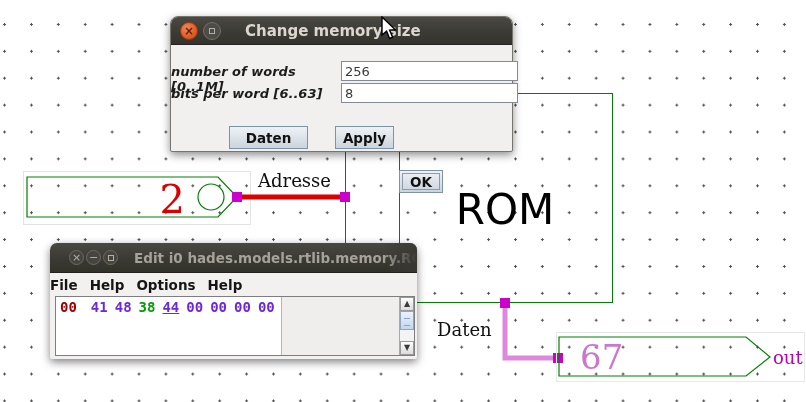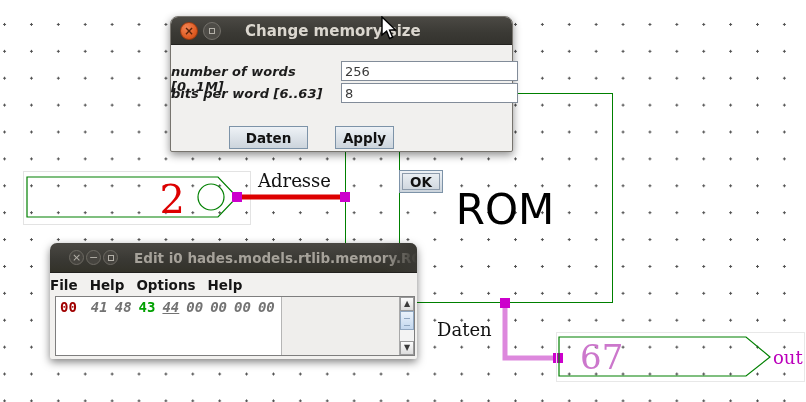--- a/index.html
+++ b/index.html
@@ -52,21 +52,21 @@
   }
   .mem-panel {
     position: absolute; left: 0; top: 0; bottom: 0; width: 226px;
     background: #ffffff; border-right: 1px solid #b5b5b5;
     font-family: "DejaVu Sans Mono", "Liberation Mono", monospace;
     font-weight: bold; font-size: 14px; line-height: 17px; padding: 2px 0 0 4px;
     white-space: nowrap;
   }
   .addr { color: #a00000; margin-right: 14px; }
   .byte { margin-right: 7px; }
-  .blue { color: #737373; font-style: italic; }
+  .blue { color: #6d28d9; }
   .green { color: #00a000; }
   .cur { text-decoration: underline; text-align: center; }
   .scrollbar {
     position: absolute; right: 0; top: 0; bottom: 0; width: 15px;
     background: #f3f3f3; border-left: 1px solid #a8a8a8;
   }
   .sb-btn {
     position: absolute; left: 0; width: 14px; height: 14px;
     background: linear-gradient(#fdfdfd,#dcdcdc); border: 1px solid #9a9a9a;
     font-size: 8px; color: #3a3a3a; text-align: center; line-height: 12px;
@@ -182,21 +182,21 @@
     </div>
     <div class="menubar">
       <span>File</span>
       <span>Help</span>
       <span>Options</span>
       <span>Help</span>
     </div>
     <div class="ed-content">
       <div class="mem-panel">
         <div class="mem-row">
-          <span class="addr">00</span><span class="byte blue">41</span><span class="byte blue">48</span><span class="byte green">43</span><span class="byte blue cur">44</span><span class="byte blue">00</span><span class="byte blue">00</span><span class="byte blue">00</span><span class="byte blue">00</span>
+          <span class="addr">00</span><span class="byte blue">41</span><span class="byte blue">48</span><span class="byte green">38</span><span class="byte blue cur">44</span><span class="byte blue">00</span><span class="byte blue">00</span><span class="byte blue">00</span><span class="byte blue">00</span>
         </div>
       </div>
       <div class="scrollbar">
         <div class="sb-btn up">▲</div>
         <div class="sb-thumb"></div>
         <div class="sb-btn down">▼</div>
       </div>
     </div>
   </div>
 

